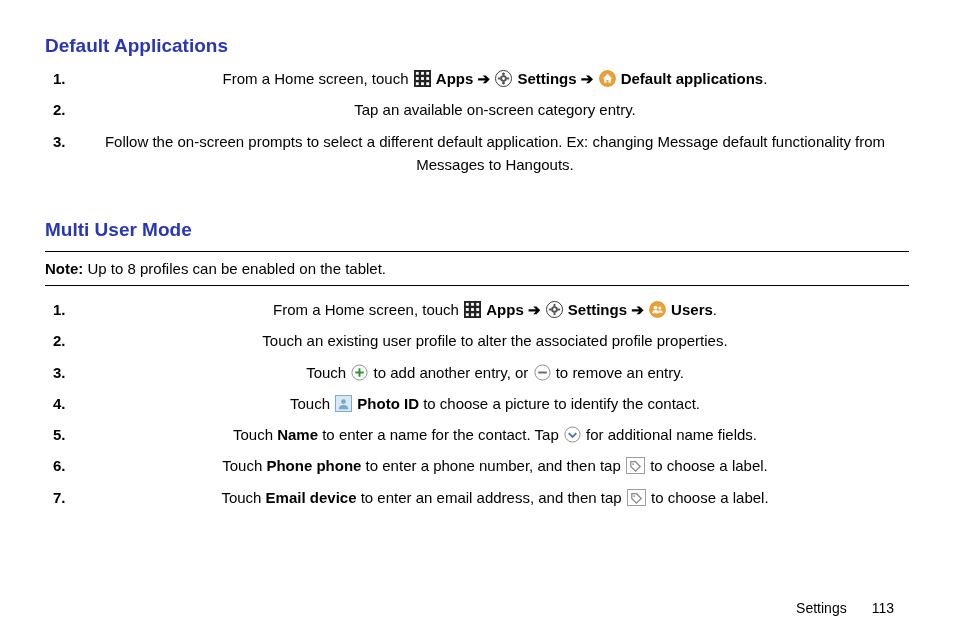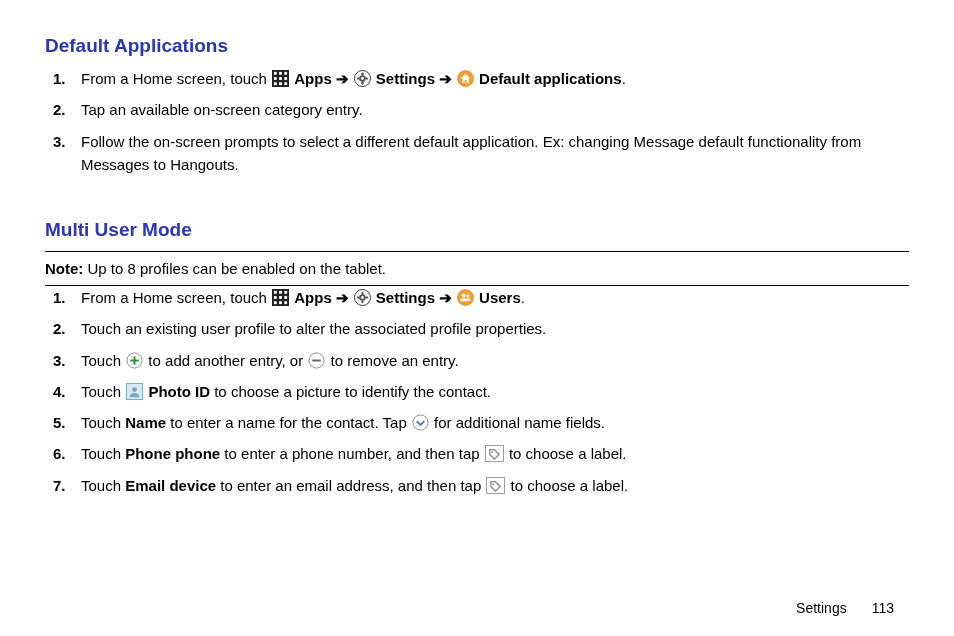--- a/index.html
+++ b/index.html
@@ -31,40 +31,42 @@
     font-size: 15px;
     line-height: 1.45;
     margin-bottom: 12px;
     padding-left: 8px;
     padding-right: 4px;
   }
   .note-divider {
     border-top: 1px solid #000;
     border-bottom: 1px solid #000;
     padding: 6px 0;
+    margin-bottom: 12px;
     font-size: 15px;
     line-height: 1.4;
   }
   ol {
     list-style: none;
     padding-left: 8px;
   }
   ol li {
     font-size: 15px;
     line-height: 1.55;
     margin-bottom: 8px;
     display: flex;
   }
   ol li .num {
     font-weight: bold;
     width: 28px;
     flex-shrink: 0;
   }
   ol li .content {
     flex: 1;
+    text-align: center;
   }
   .b { font-weight: bold; }
   .icon {
     display: inline-block;
     height: 17px;
     vertical-align: -3px;
     margin: 0 1px;
   }
   .footer {
     position: absolute;

